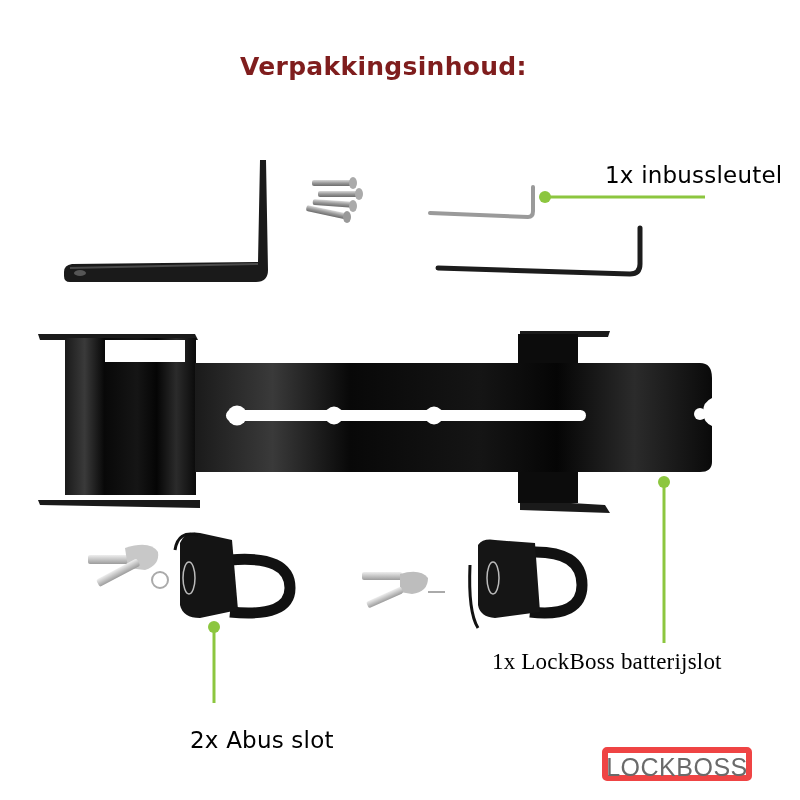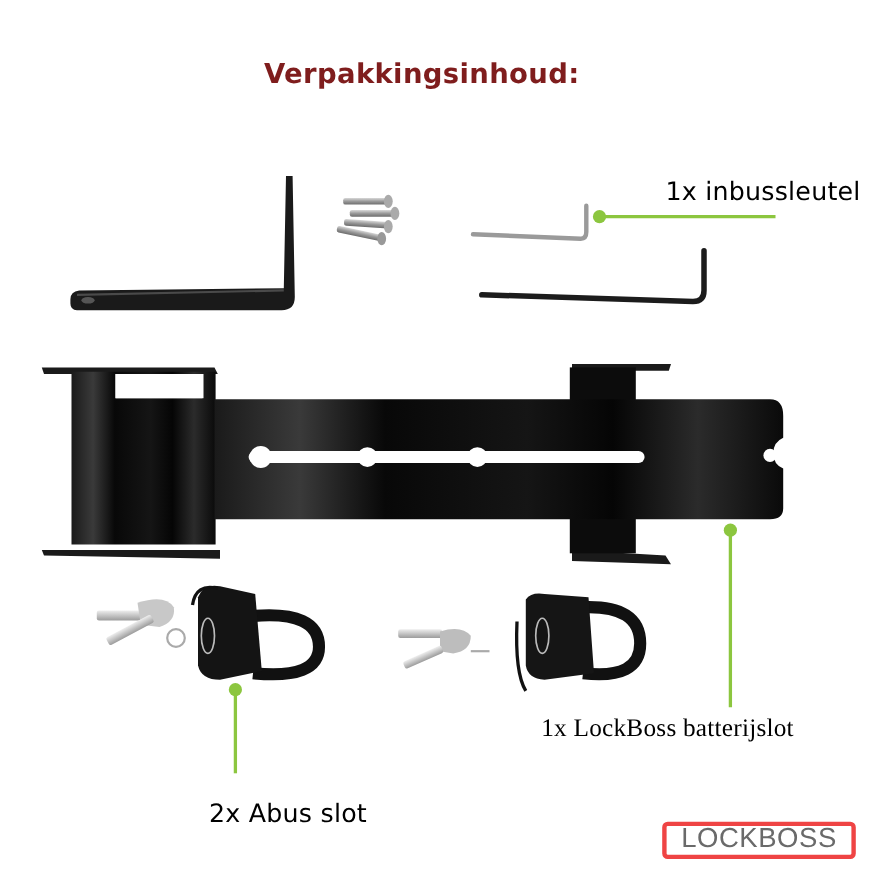--- a/index.html
+++ b/index.html
@@ -3,21 +3,21 @@
   <meta charset="utf-8">
   <style>
     html, body { margin: 0; padding: 0; background: #ffffff; }
     body { width: 800px; height: 800px; position: relative; overflow: hidden; font-family: "DejaVu Sans", sans-serif; }
     .title { position: absolute; left: 240px; top: 52px; font-size: 25px; font-weight: bold; color: #7f1d1d; letter-spacing: 0.3px; white-space: nowrap; }
     .label { position: absolute; font-size: 23px; color: #000000; white-space: nowrap; font-family: "DejaVu Sans", sans-serif; font-weight: normal; letter-spacing: 0.2px; }
     .label-inbus { left: 605px; top: 162px; }
     .label-lockboss { left: 492px; top: 649px; font-family: Liberation Serif, serif; }
     .label-abus { left: 190px; top: 708px; margin-top: 19px; }
     .art { position: absolute; left: 0; top: 0; width: 800px; height: 800px; }
-    .logo { position: absolute; left: 602px; top: 747px; width: 176px; height: 34px; border: 4px solid #ef4444; border-radius: 5px; box-sizing: border-box; display: flex; align-items: flex-end; justify-content: center; }
+    .logo { position: absolute; left: 602px; top: 747px; width: 150px; height: 34px; border: 6px solid #ef4444; border-radius: 5px; box-sizing: border-box; display: flex; align-items: flex-start; justify-content: center; }
     .logo span { font-family: "Liberation Sans", sans-serif; font-size: 25px; color: #6a6a6a; letter-spacing: 0.5px; font-weight: normal; }
   </style>
 </head>
 <body>
 
 <svg class="art" viewBox="0 0 800 800" xmlns="http://www.w3.org/2000/svg">
   <defs>
     <linearGradient id="metal" x1="0" y1="0" x2="1" y2="0">
       <stop offset="0" stop-color="#1a1a1a"></stop>
       <stop offset="0.15" stop-color="#3a3a3a"></stop>

